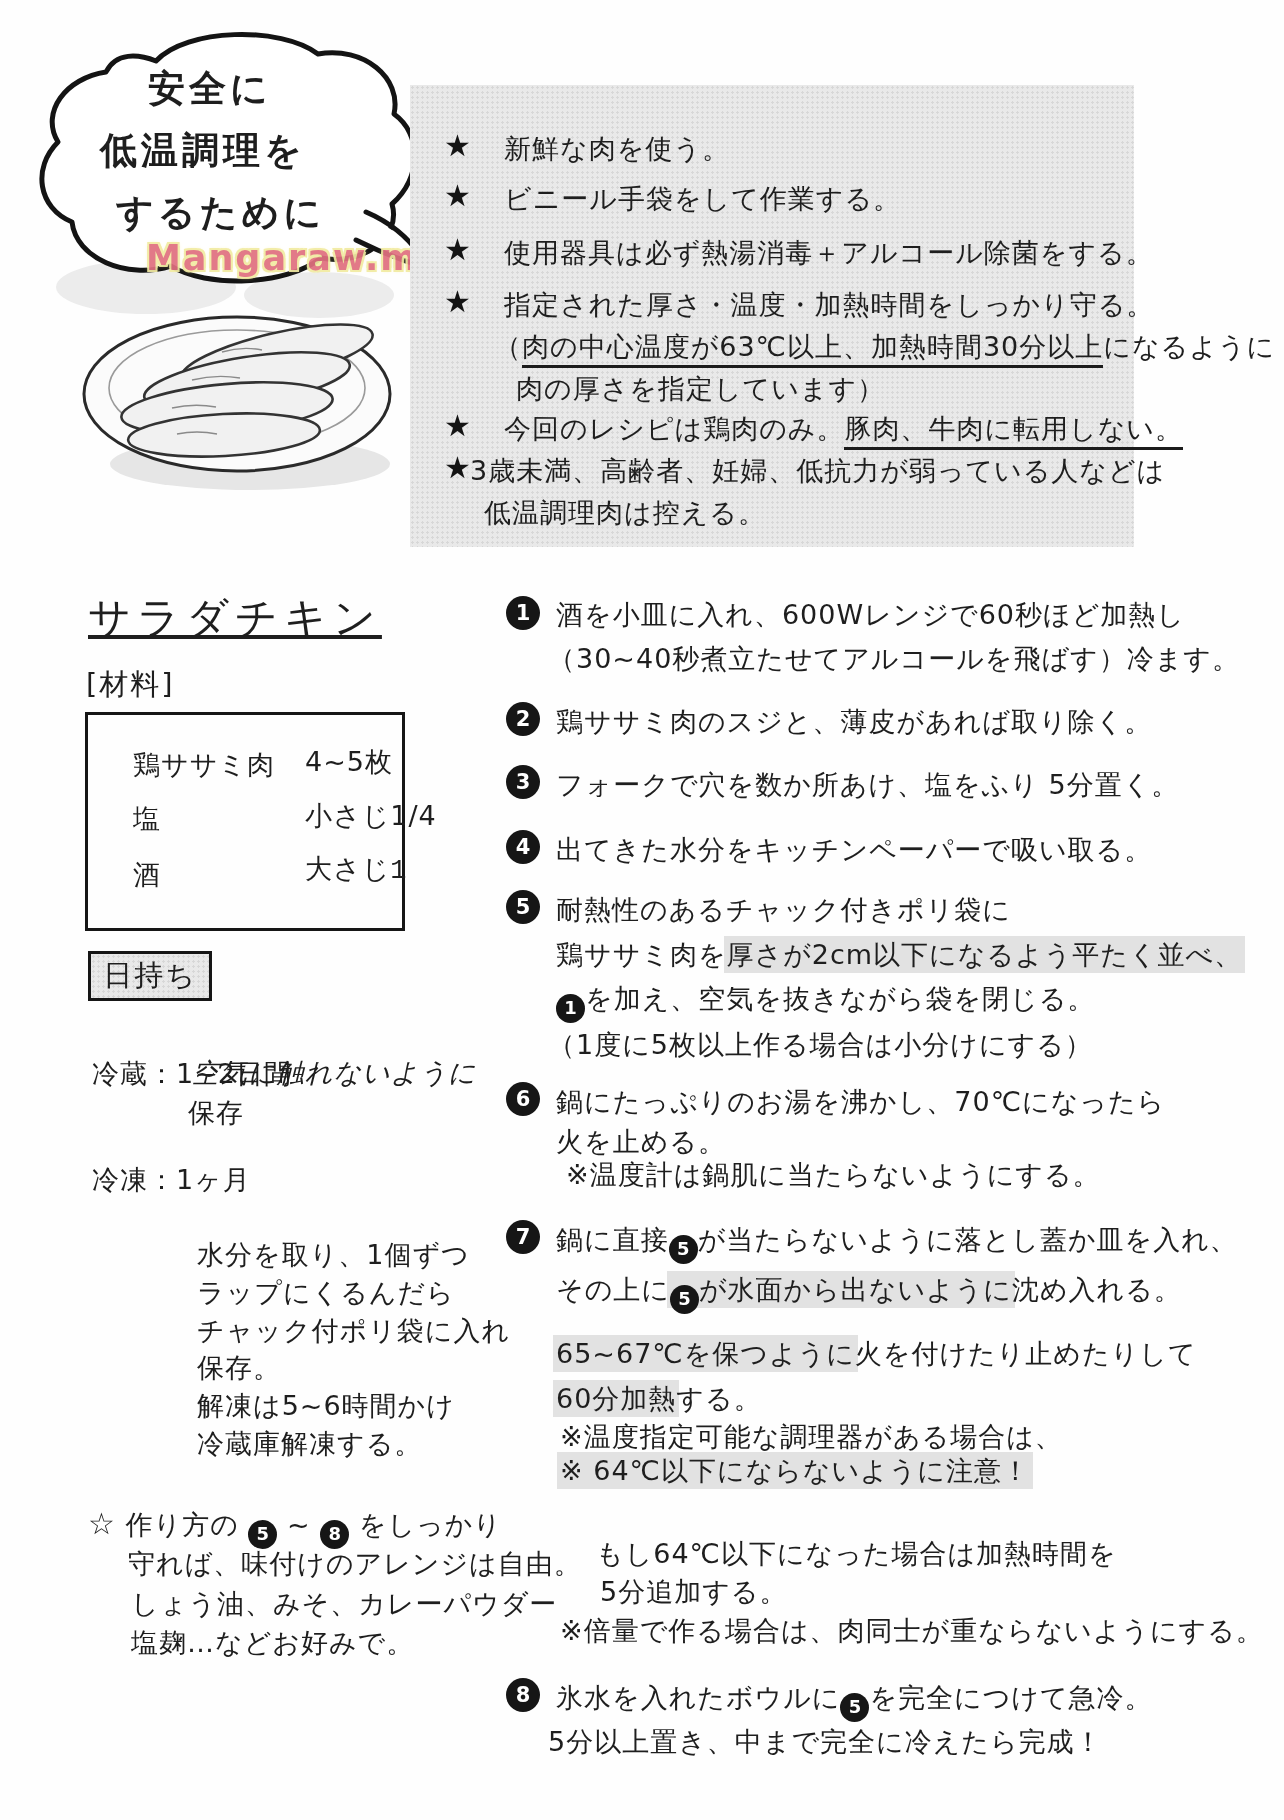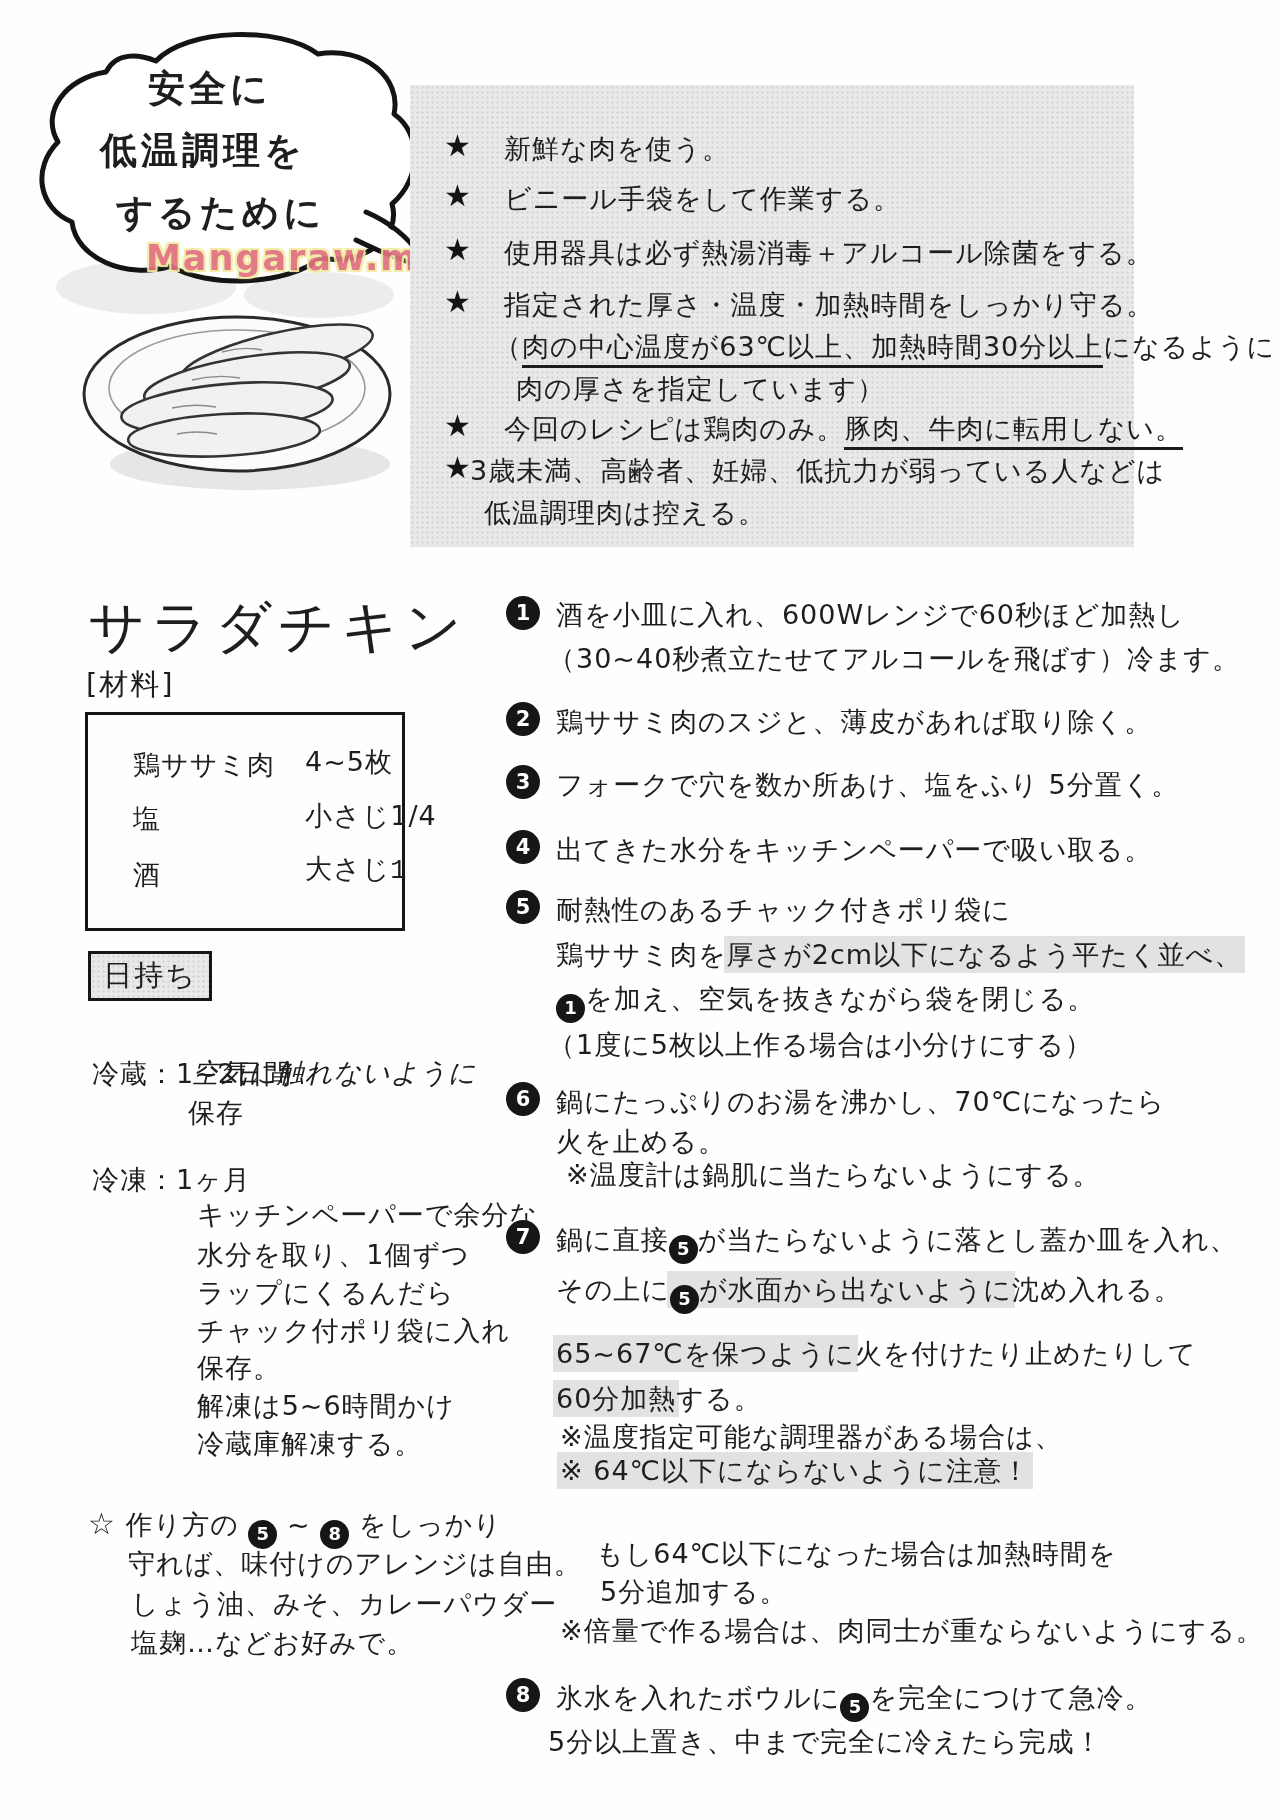--- a/index.html
+++ b/index.html
@@ -2,21 +2,21 @@
 <html><head>
 <meta charset="utf-8">
 <style>
   html,body{margin:0;padding:0;background:#fff;}
   .page{
     position:relative;width:1284px;height:1820px;background:#fefefe;overflow:hidden;
     font-family:"DejaVu Sans",sans-serif;color:#1e1e1e;
   }
   .txt{position:absolute;white-space:nowrap;font-size:27px;line-height:1.25;letter-spacing:1px;color:#1e1e1e;}
   .bubble-line{font-size:37px;font-weight:bold;letter-spacing:4px;}
-  .title{font-size:56px;letter-spacing:6px;}
+  .title{font-size:42px;letter-spacing:6px;text-decoration:underline;}
   .label{font-size:29px;letter-spacing:2px;}
   .gray-box{
     position:absolute;left:410px;top:85px;width:724px;height:462px;
     background-color:#e9e9e9;
     background-image:radial-gradient(#d7d7d7 1px, rgba(0,0,0,0) 1.2px);
     background-size:5px 5px;
   }
   .star{position:absolute;font-size:30px;color:#141414;letter-spacing:0;}
   .u{border-bottom:3px solid #1c1c1c;padding-bottom:3px;}
   .hl{background:#e2e2e2;box-shadow:0 0 0 3px #e2e2e2;}
@@ -116,21 +116,20 @@
   <div class="txt" style="left:305px;top:855px;font-family:Liberation Mono, monospace;">大さじ1</div>
 
   <div class="shelf-label-box">
     <span class="label" style="letter-spacing:2px;">日持ち</span>
   </div>
   <div class="txt" style="left:92px;top:1013px;margin-top:44px;">冷蔵：1~2日間</div>
   <div class="txt" style="left:192px;top:1056px;font-style:italic;">空気に触れないように</div>
   <div class="txt" style="left:188px;top:1096px;">保存</div>
 
   <div class="txt" style="left:92px;top:1163px;">冷凍：1ヶ月</div>
-  <div class="txt" style="left:197px;top:1198px;">キッチンペーパーで余分な</div>
   <div class="txt" style="left:197px;top:1238px;">水分を取り、1個ずつ</div>
   <div class="txt" style="left:197px;top:1276px;">ラップにくるんだら</div>
   <div class="txt" style="left:197px;top:1314px;">チャック付ポリ袋に入れ</div>
   <div class="txt" style="left:197px;top:1351px;">保存。</div>
   <div class="txt" style="left:197px;top:1389px;">解凍は5~6時間かけ</div>
   <div class="txt" style="left:197px;top:1427px;">冷蔵庫解凍する。</div>
 
   <div class="txt" style="left:88px;top:1505px;">
     <span style="font-size:30px;">☆</span>
     <span>作り方の</span>

